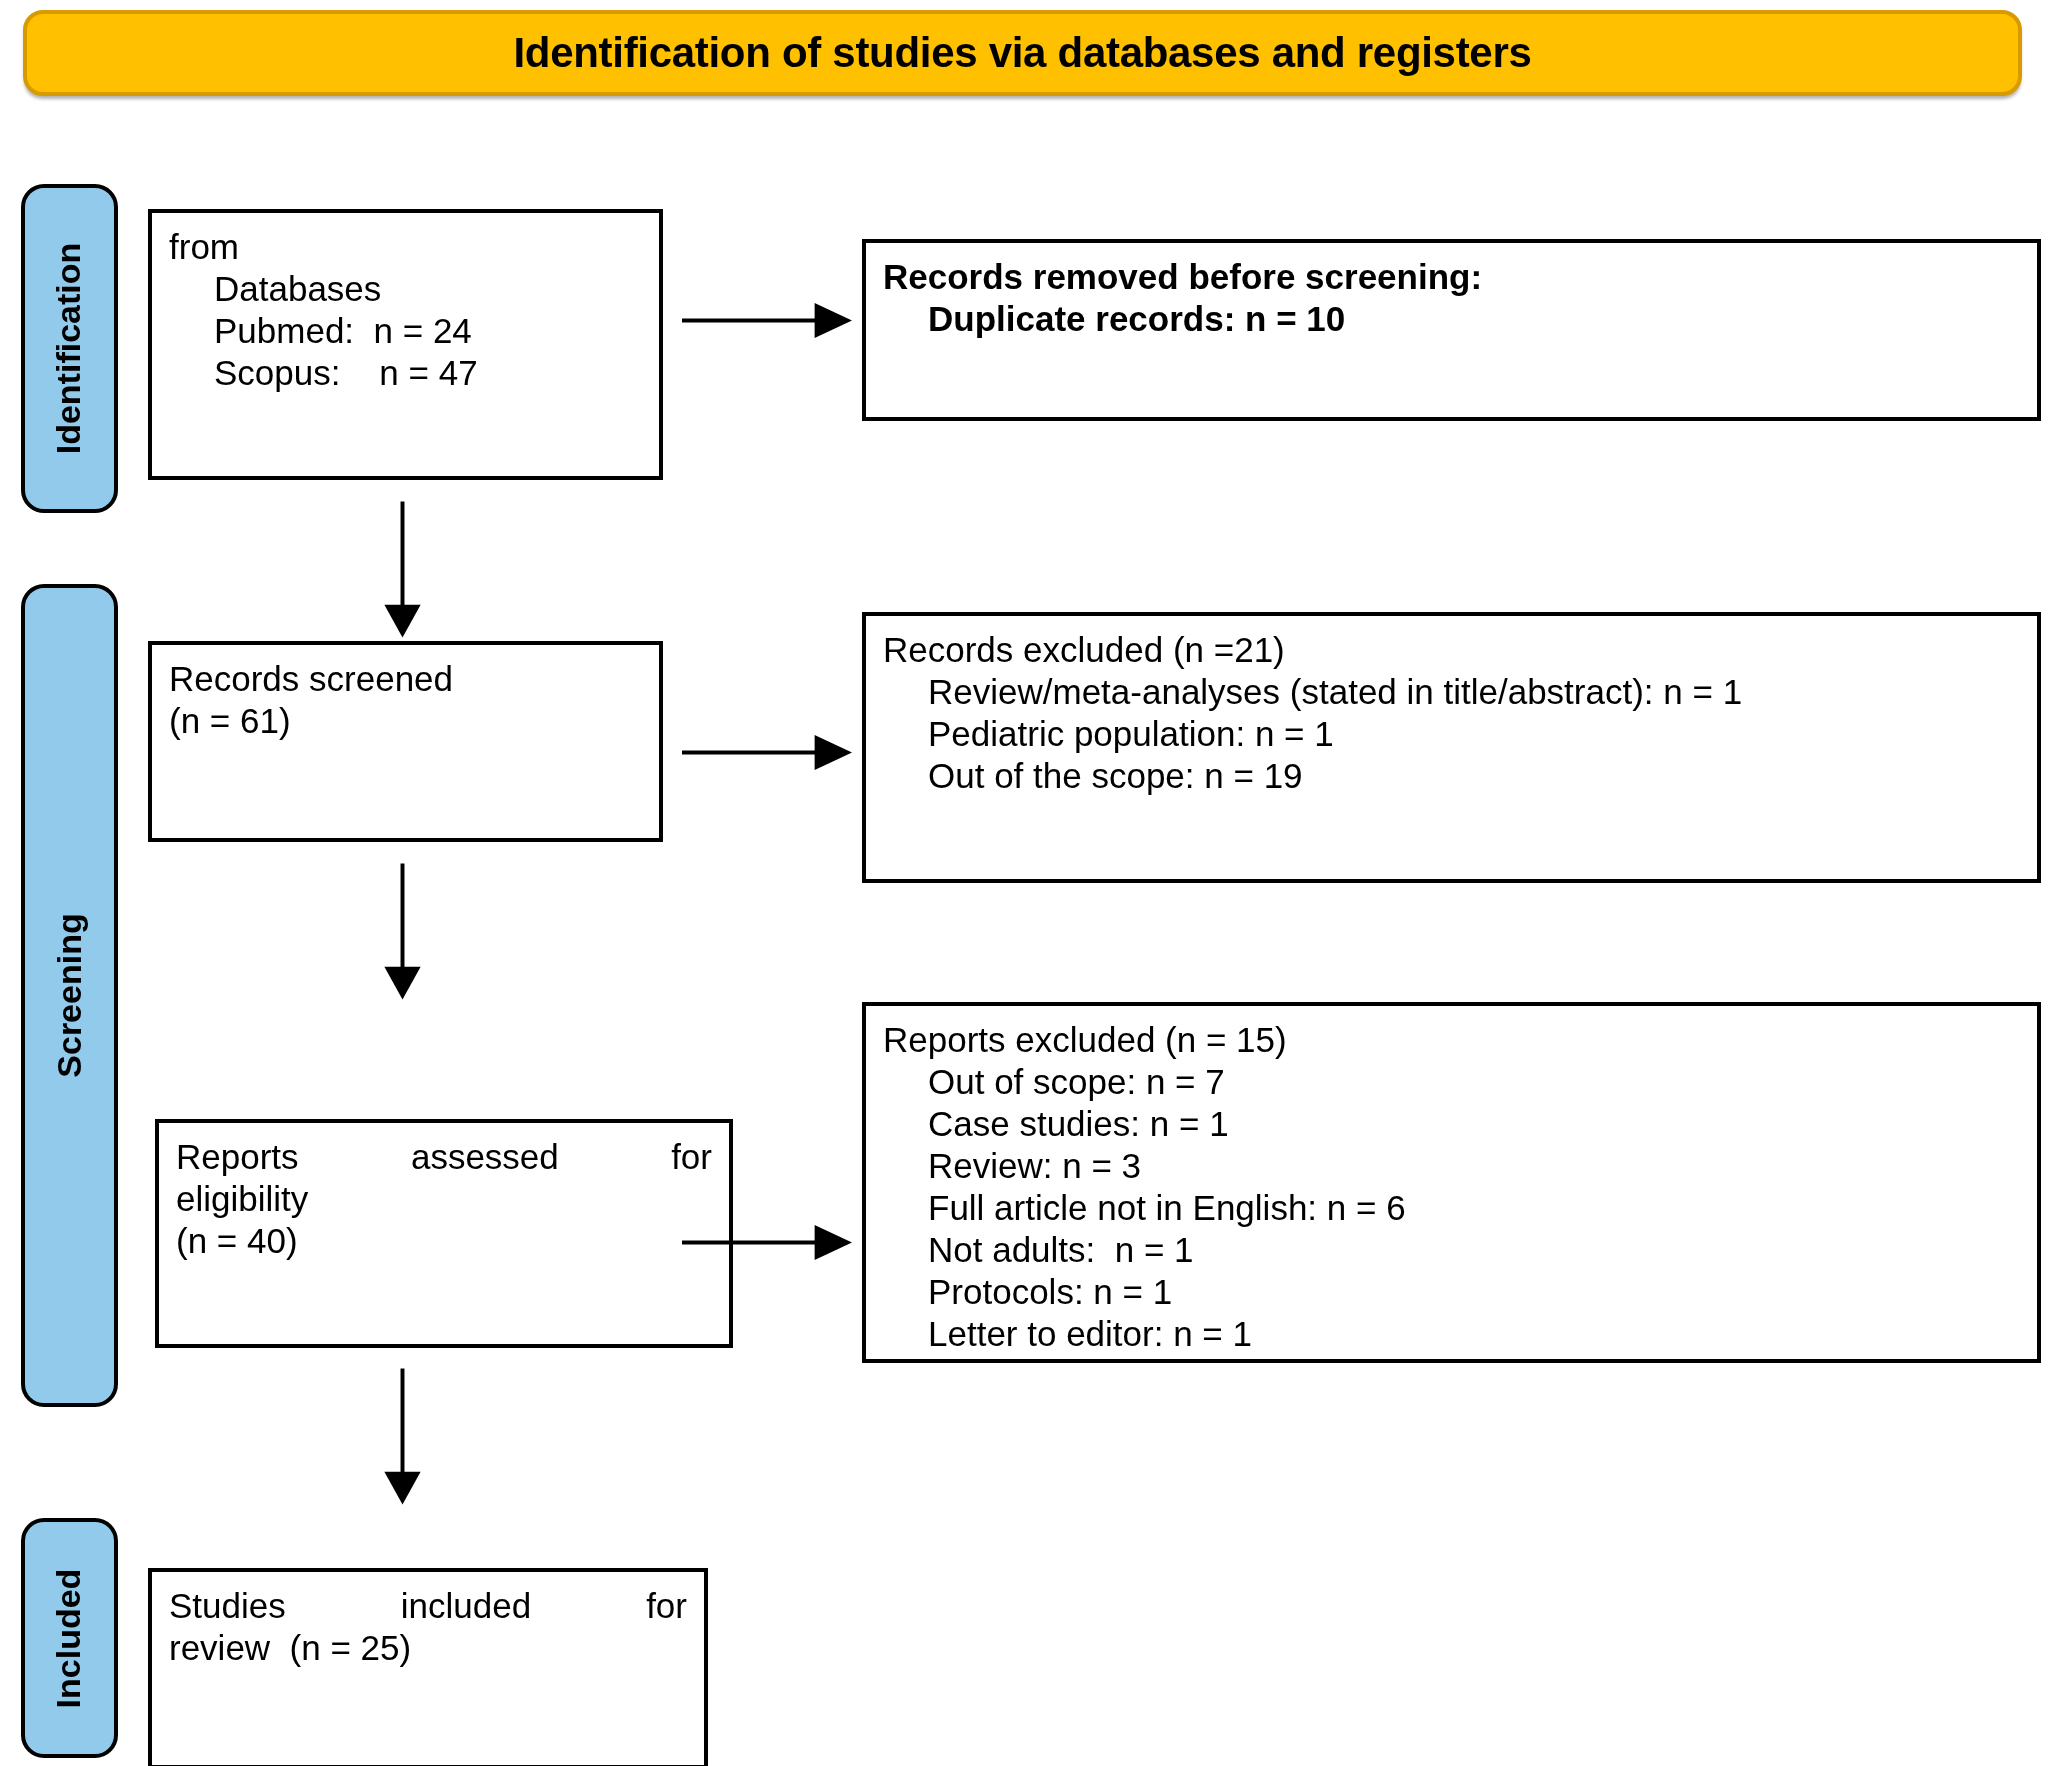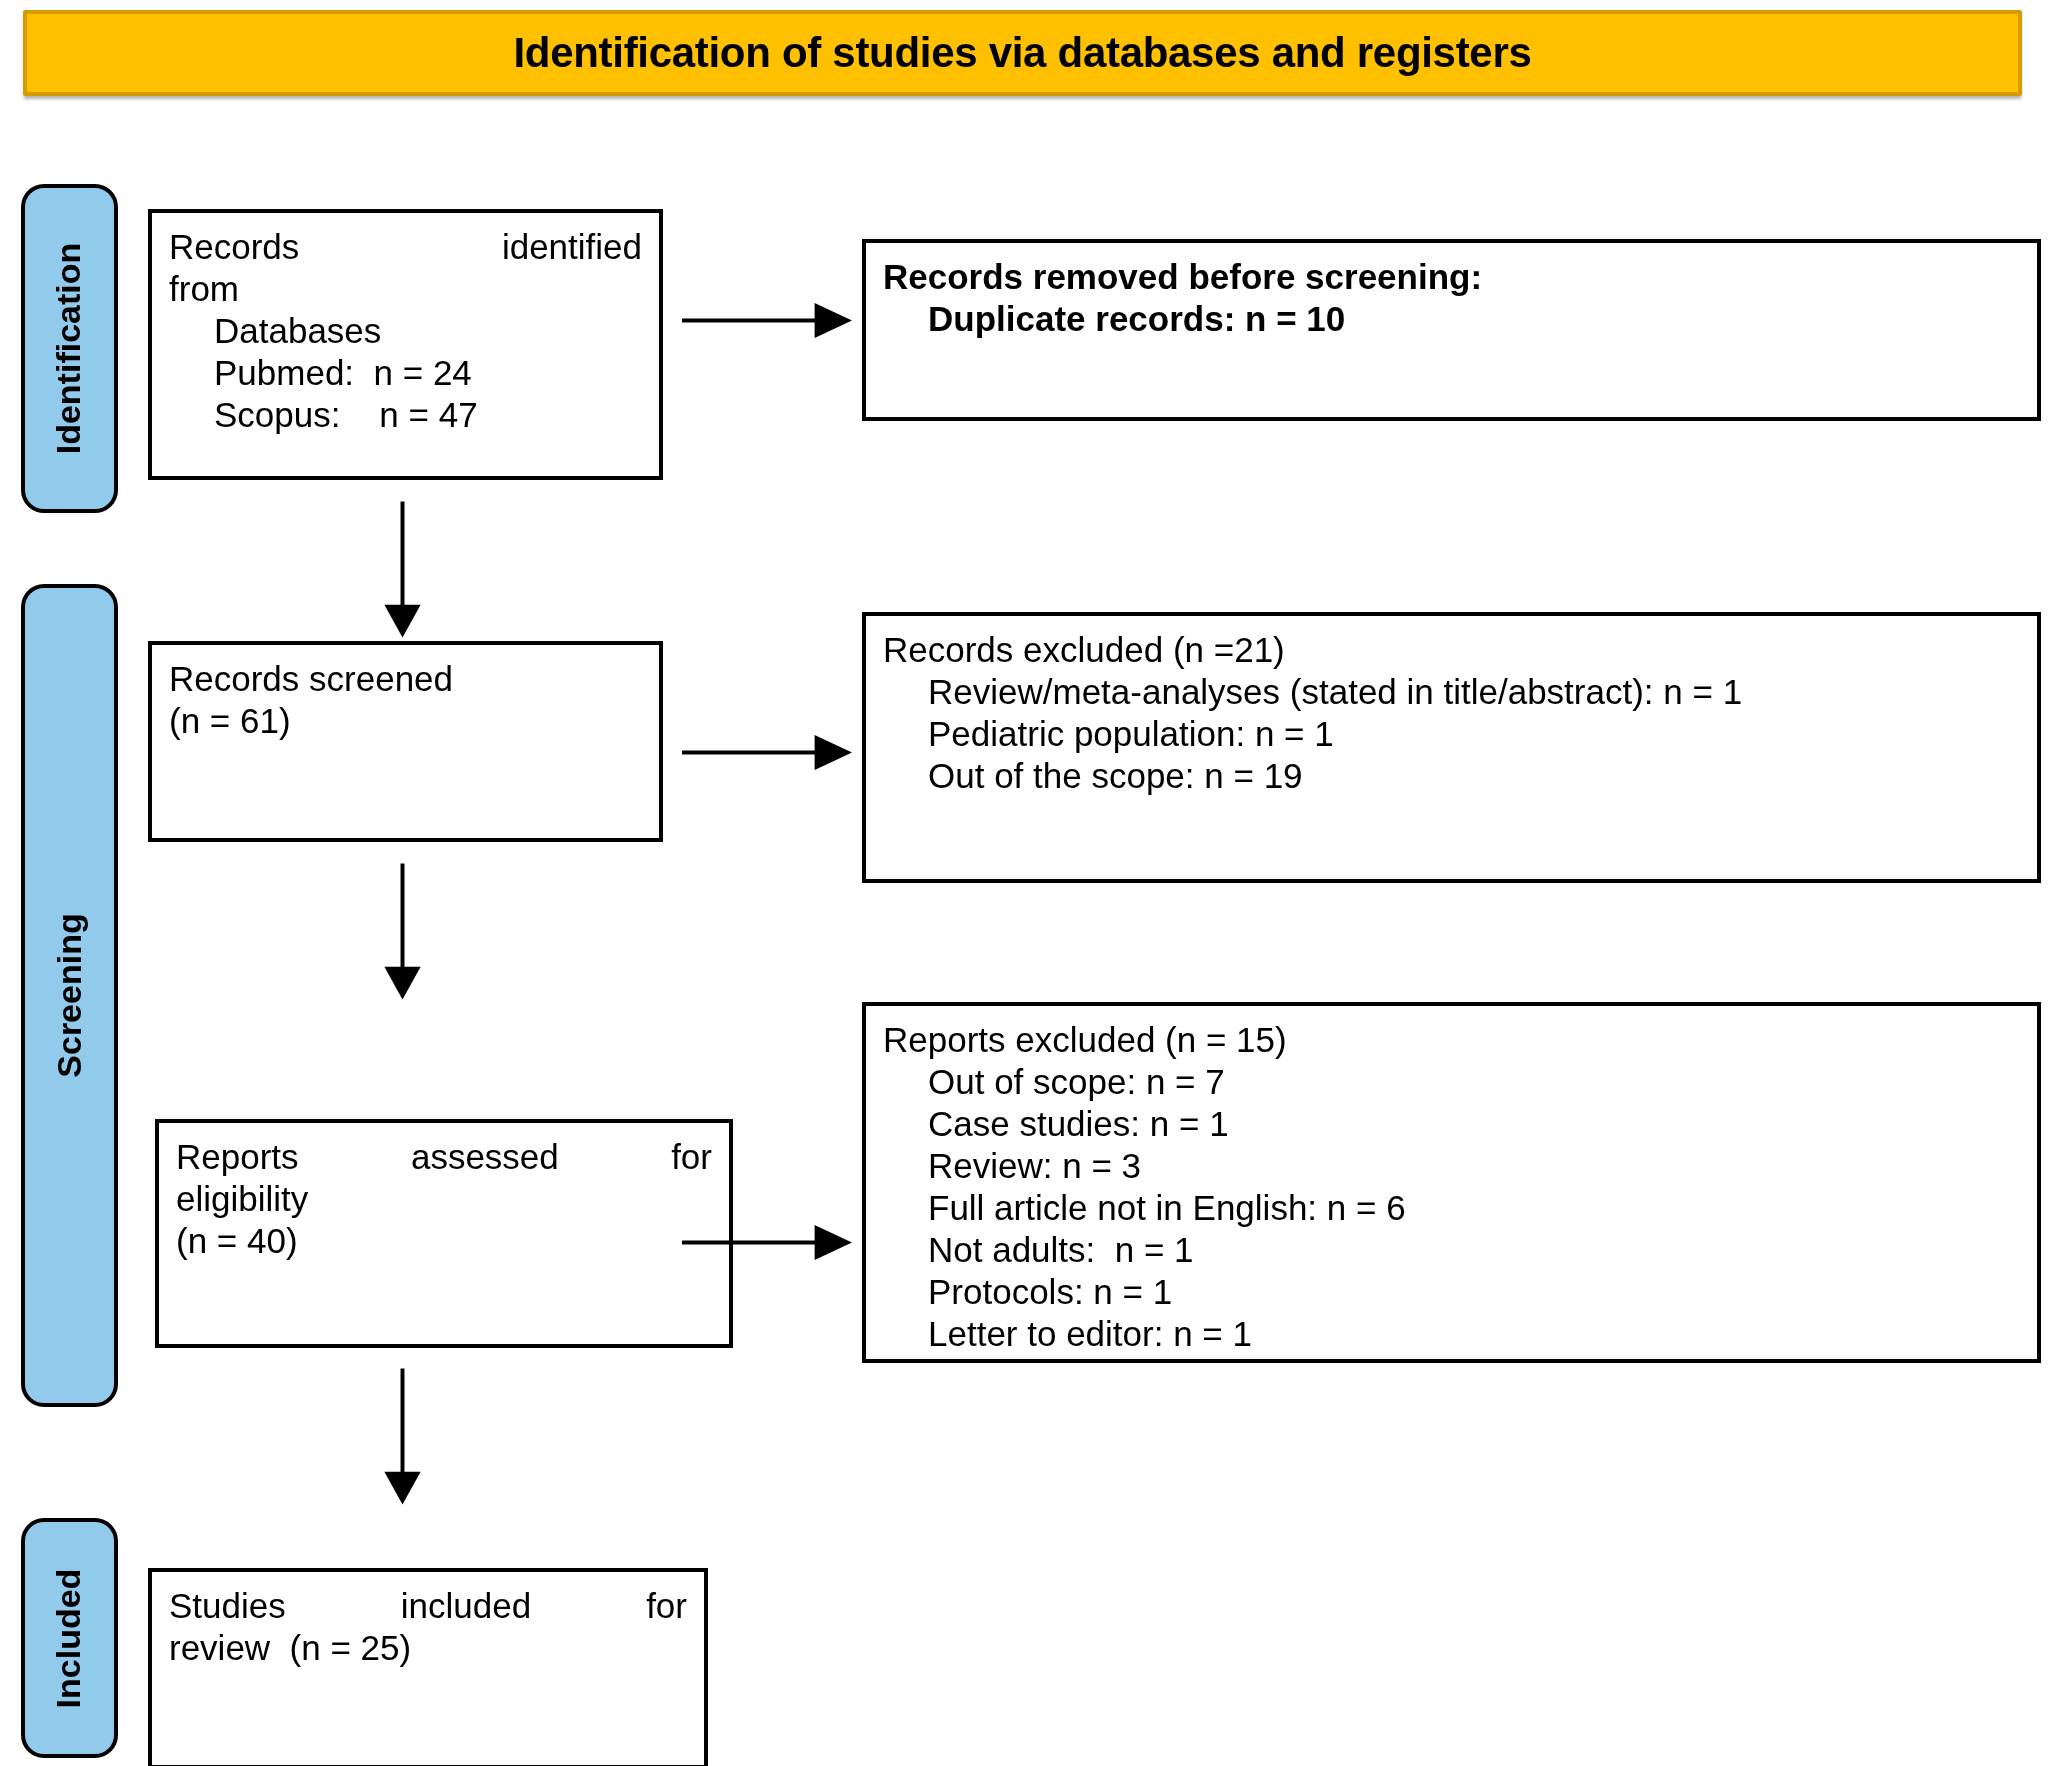--- a/index.html
+++ b/index.html
@@ -19,21 +19,21 @@
 
   
   .banner{
     position:absolute;
     left:23px;
     top:10.3px;
     width:1999px;
     height:86px;
     background:#FFC000;
     border:4px solid #D79B00;
-    border-radius:2px;
+    border-radius:20px;
     box-sizing:border-box;
     display:flex;
     align-items:center;
     justify-content:center;
     box-shadow:0 4px 3.4px -1.7px rgba(0,0,0,0.30);
   }
   .banner-title{
     font-size:42px;
     font-weight:bold;
     letter-spacing:-0.3px;
@@ -122,21 +122,20 @@
 
   <div class="stage" id="stage-screening">
     <span class="stage-label">Screening</span>
   </div>
 
   <div class="stage" id="stage-included">
     <span class="stage-label">Included</span>
   </div>
 
   <div class="pbox" id="box-identified">
-    <div class="just">Records        identified</div>
     <div class="line">from</div>
     <div class="line indent1">Databases</div>
     <div class="line indent1">Pubmed:  n = 24</div>
     <div class="line indent1">Scopus:    n = 47</div>
   </div>
 
   <div class="pbox" id="box-removed">
     <div class="line">Records removed before screening:</div>
     <div class="line indent1">Duplicate records: n = 10</div>
   </div>

